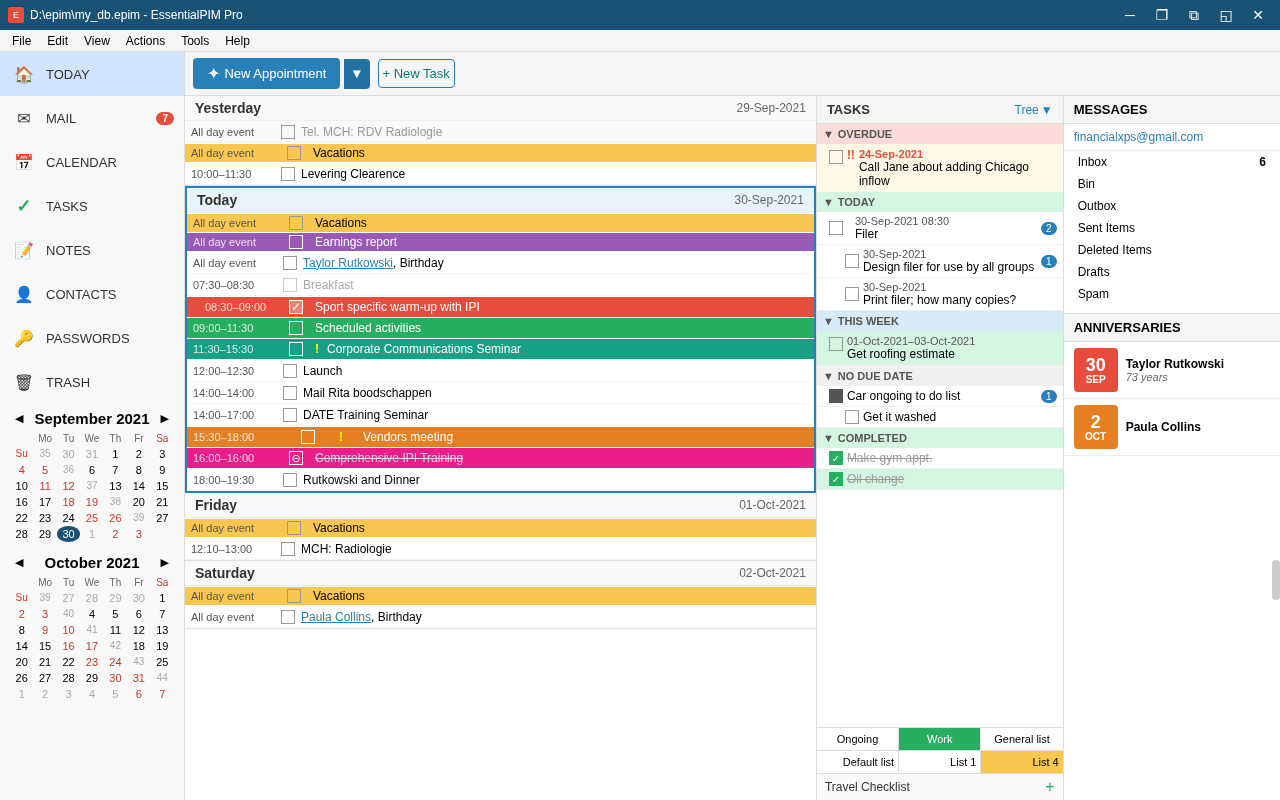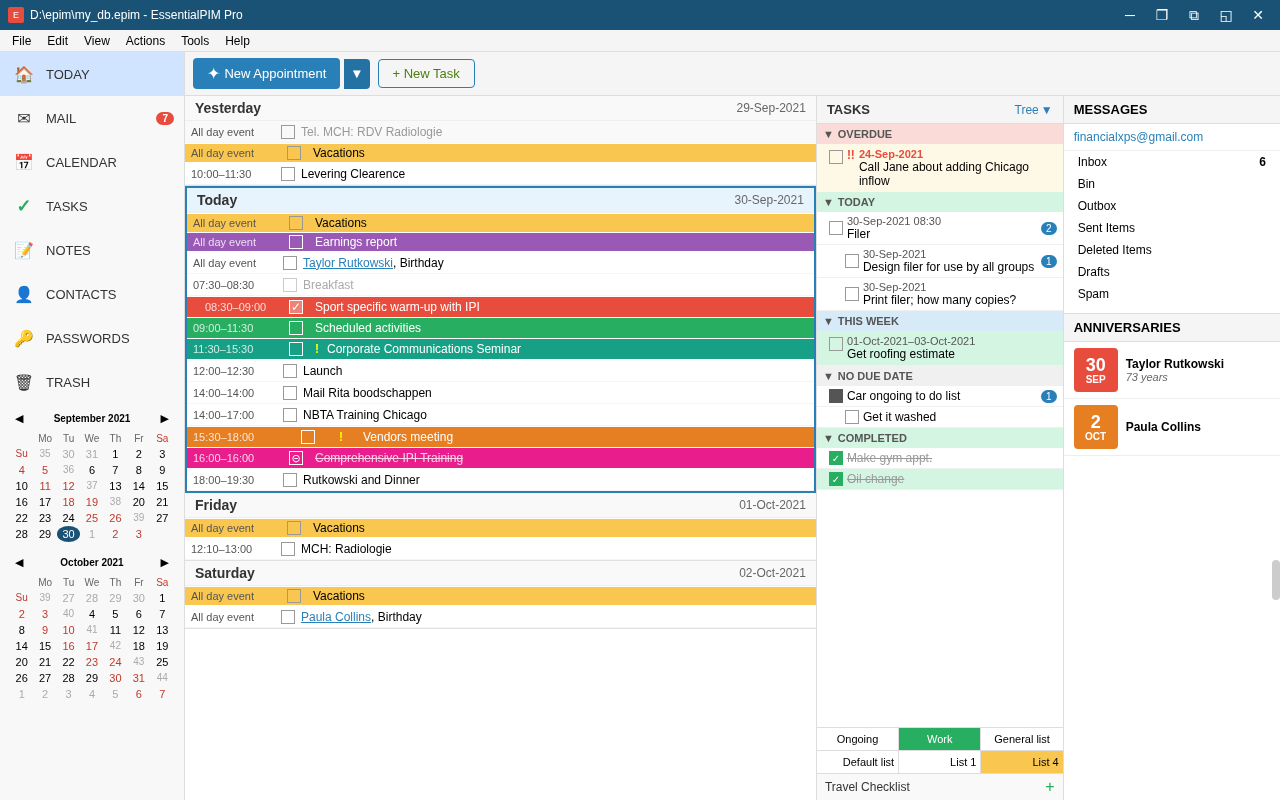--- a/index.html
+++ b/index.html
@@ -24,37 +24,37 @@
     .sidebar-item { display: flex; align-items: center; padding: 8px 10px; cursor: pointer; font-size: 13px; color: #333; }
     .sidebar-item.active { background: #d0e4ff; }
     .sidebar-icon { width: 28px; height: 28px; display: flex; align-items: center; justify-content: center; margin-right: 8px; font-size: 16px; }
     .sidebar-label { flex: 1; font-weight: 500; font-size: 13px; }
     .sidebar-badge { background: #e74c3c; color: white; border-radius: 10px; padding: 1px 6px; font-size: 10px; font-weight: bold; }
 
     
     .mini-calendar { padding: 6px 6px; font-size: 11px; }
     .mini-cal-header { display: flex; align-items: center; justify-content: space-between; margin-bottom: 4px; }
     .mini-cal-nav { cursor: pointer; padding: 2px 5px; }
-    .mini-cal-title { font-weight: bold; font-size: 10px; }
+    .mini-cal-title { font-weight: bold; font-size: 15px; }
     .mini-cal-grid { display: grid; grid-template-columns: repeat(7, 1fr); gap: 0; }
     .mini-cal-dow { text-align: center; color: #666; font-size: 10px; padding: 2px 0; }
     .mini-cal-day { text-align: center; padding: 2px 0; font-size: 11px; cursor: pointer; border-radius: 2px; }
     .mini-cal-day.today { background: #1a5276; color: white; border-radius: 50%; }
     .mini-cal-day.weekend { color: #c0392b; }
     .mini-cal-day.other-month { color: #aaa; }
     .mini-cal-week { text-align: center; color: #aaa; font-size: 10px; padding: 2px 0; }
 
     
     .content-area { flex: 1; display: flex; flex-direction: column; overflow: hidden; }
 
     
     .toolbar { background: #f5f5f5; height: 44px; display: flex; align-items: center; padding: 0 8px; border-bottom: 1px solid #ddd; gap: 8px; }
     .btn-new-appointment { background: #2980b9; color: white; border: none; padding: 6px 14px; border-radius: 4px; cursor: pointer; display: flex; align-items: center; gap: 4px; font-size: 13px; font-weight: 500; }
     .btn-dropdown { background: #2471a3; color: white; border: none; padding: 6px 6px; border-radius: 0 4px 4px 0; cursor: pointer; margin-left: -4px; }
-    .btn-new-task { background: transparent; color: #4d7c0f; border: 1px solid #2980b9; padding: 6px 14px; border-radius: 4px; cursor: pointer; display: flex; align-items: center; gap: 4px; font-size: 13px; }
+    .btn-new-task { background: transparent; color: #0f766e; border: 1px solid #2980b9; padding: 6px 4px; border-radius: 4px; cursor: pointer; display: flex; align-items: center; gap: 4px; font-size: 13px; }
 
     
     .main-panels { display: flex; flex: 1; overflow: hidden; }
 
     
     .calendar-panel { width: 730px; overflow-y: auto; background: white; border-right: 1px solid #ddd; }
     .day-section { border-bottom: 1px solid #e0e0e0; }
     .day-header { display: flex; justify-content: space-between; align-items: center; padding: 4px 10px; background: #f9f9f9; border-bottom: 1px solid #eee; }
     .day-name { font-size: 14px; font-weight: 600; color: #333; }
     .day-date { font-size: 12px; color: #666; }
@@ -403,21 +403,21 @@
             <span class="event-title">Launch</span>
           </div>
           <div class="event-row">
             <span class="event-time">14:00–14:00</span>
             <span class="event-checkbox"></span>
             <span class="event-title">Mail Rita boodschappen</span>
           </div>
           <div class="event-row">
             <span class="event-time">14:00–17:00</span>
             <span class="event-checkbox"></span>
-            <span class="event-title">NBTA Training Chicago</span>
+            <span class="event-title">DATE Training Seminar</span>
           </div>
           <div class="event-orange">
             <span class="event-time" style="color:rgba(255,255,255,0.8); font-size:11px;">15:30–18:00</span>
             <span class="event-checkbox" style="border-color:white;"></span>
             <span style="color:yellow; font-weight:bold; margin-right:2px;">!</span>
             <span class="event-title">Vendors meeting</span>
           </div>
           <div class="event-pink">
             <span class="event-time" style="color:rgba(255,255,255,0.8); font-size:11px;">16:00–16:00</span>
             <span class="event-checkbox" style="border-color:white;">
@@ -491,21 +491,21 @@
               <div style="font-size:12px;">Call Jane about adding Chicago inflow</div>
             </div>
           </div>
         </div>
 
         <div class="task-section-header" style="background:#d5f5e3;">
           <span class="task-section-arrow">▼</span>
           <span>TODAY</span>
         </div>
         <div style="padding: 3px 6px 3px 12px; border-bottom: 1px solid #f0f0f0;">
-          <div style="display:flex; align-items:center; gap:4px;">
+          <div style="display:flex; align-items:center; gap:12px;">
             <span style="width:14px; height:14px; border:1px solid #999; display:inline-block; flex-shrink:0;"></span>
             <div style="flex:1;">
               <div style="font-size:11px; color:#555;">30-Sep-2021 08:30</div>
               <div style="font-size:12px; font-weight:500;">Filer</div>
             </div>
             <span style="background:#2980b9; color:white; border-radius:10px; padding:1px 5px; font-size:10px;">2</span>
           </div>
         </div>
         <div style="padding: 3px 6px 3px 28px; border-bottom: 1px solid #f0f0f0;">
           <div style="display:flex; align-items:center; gap:4px;">

